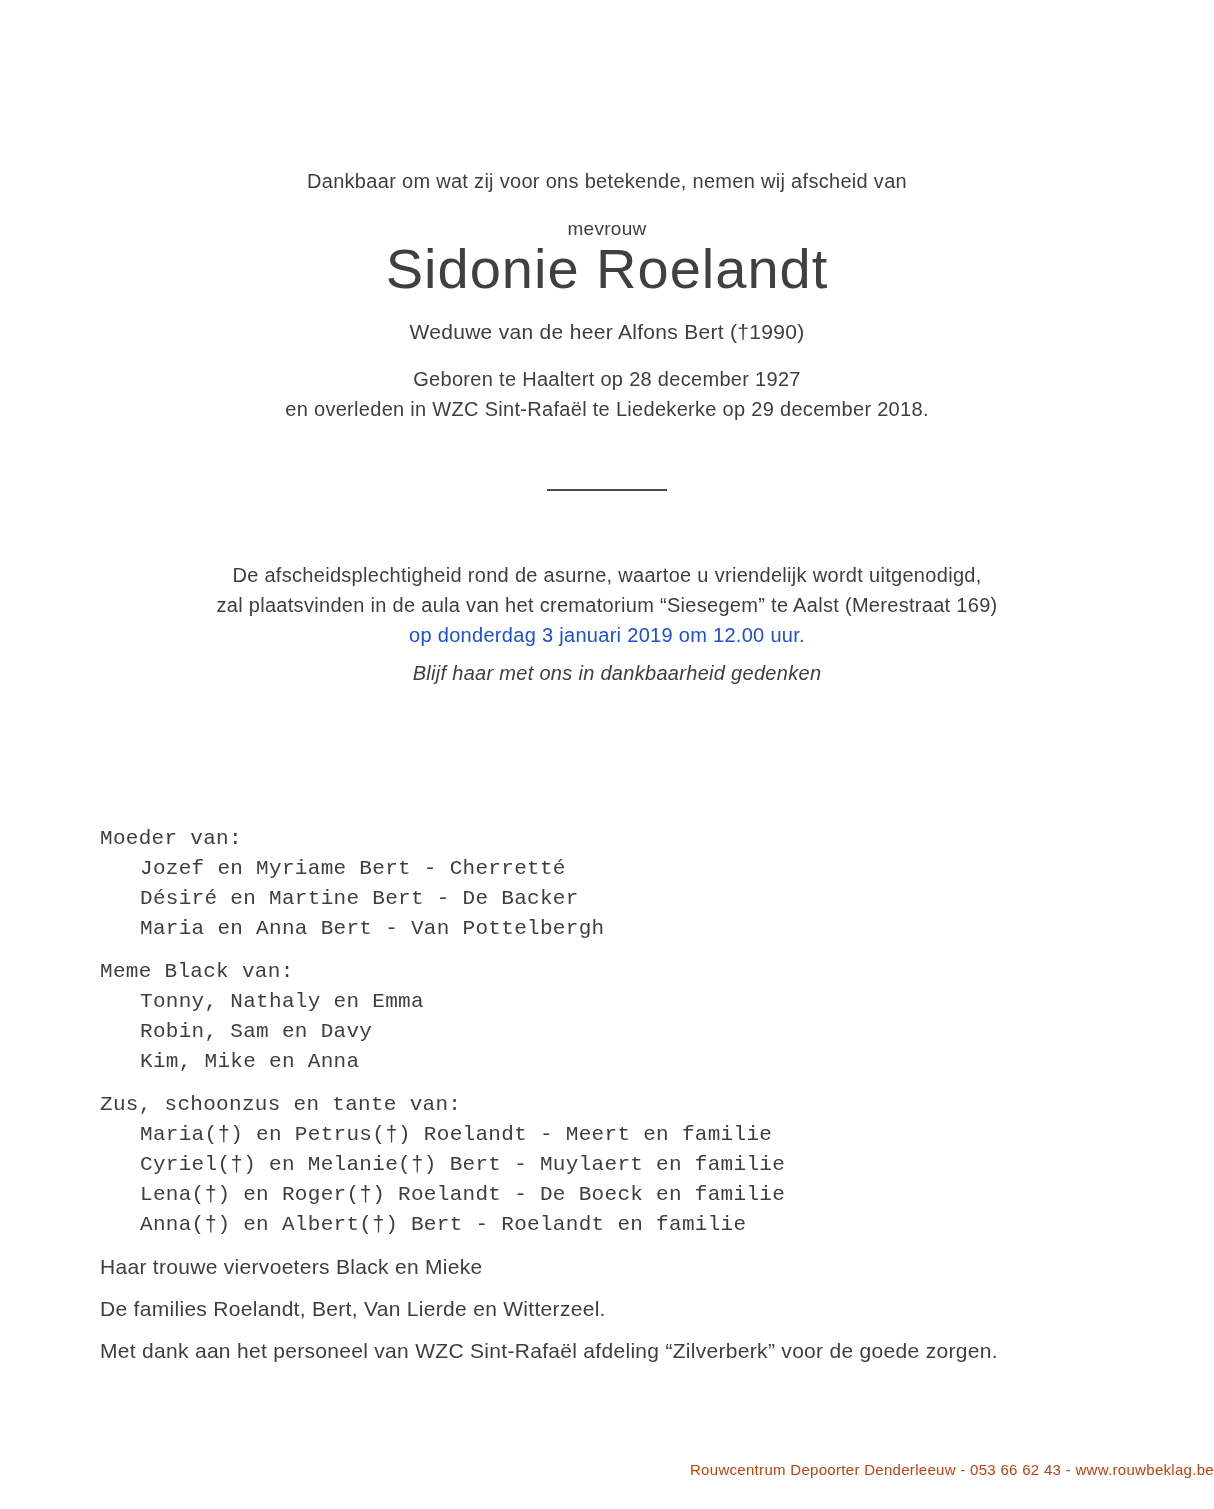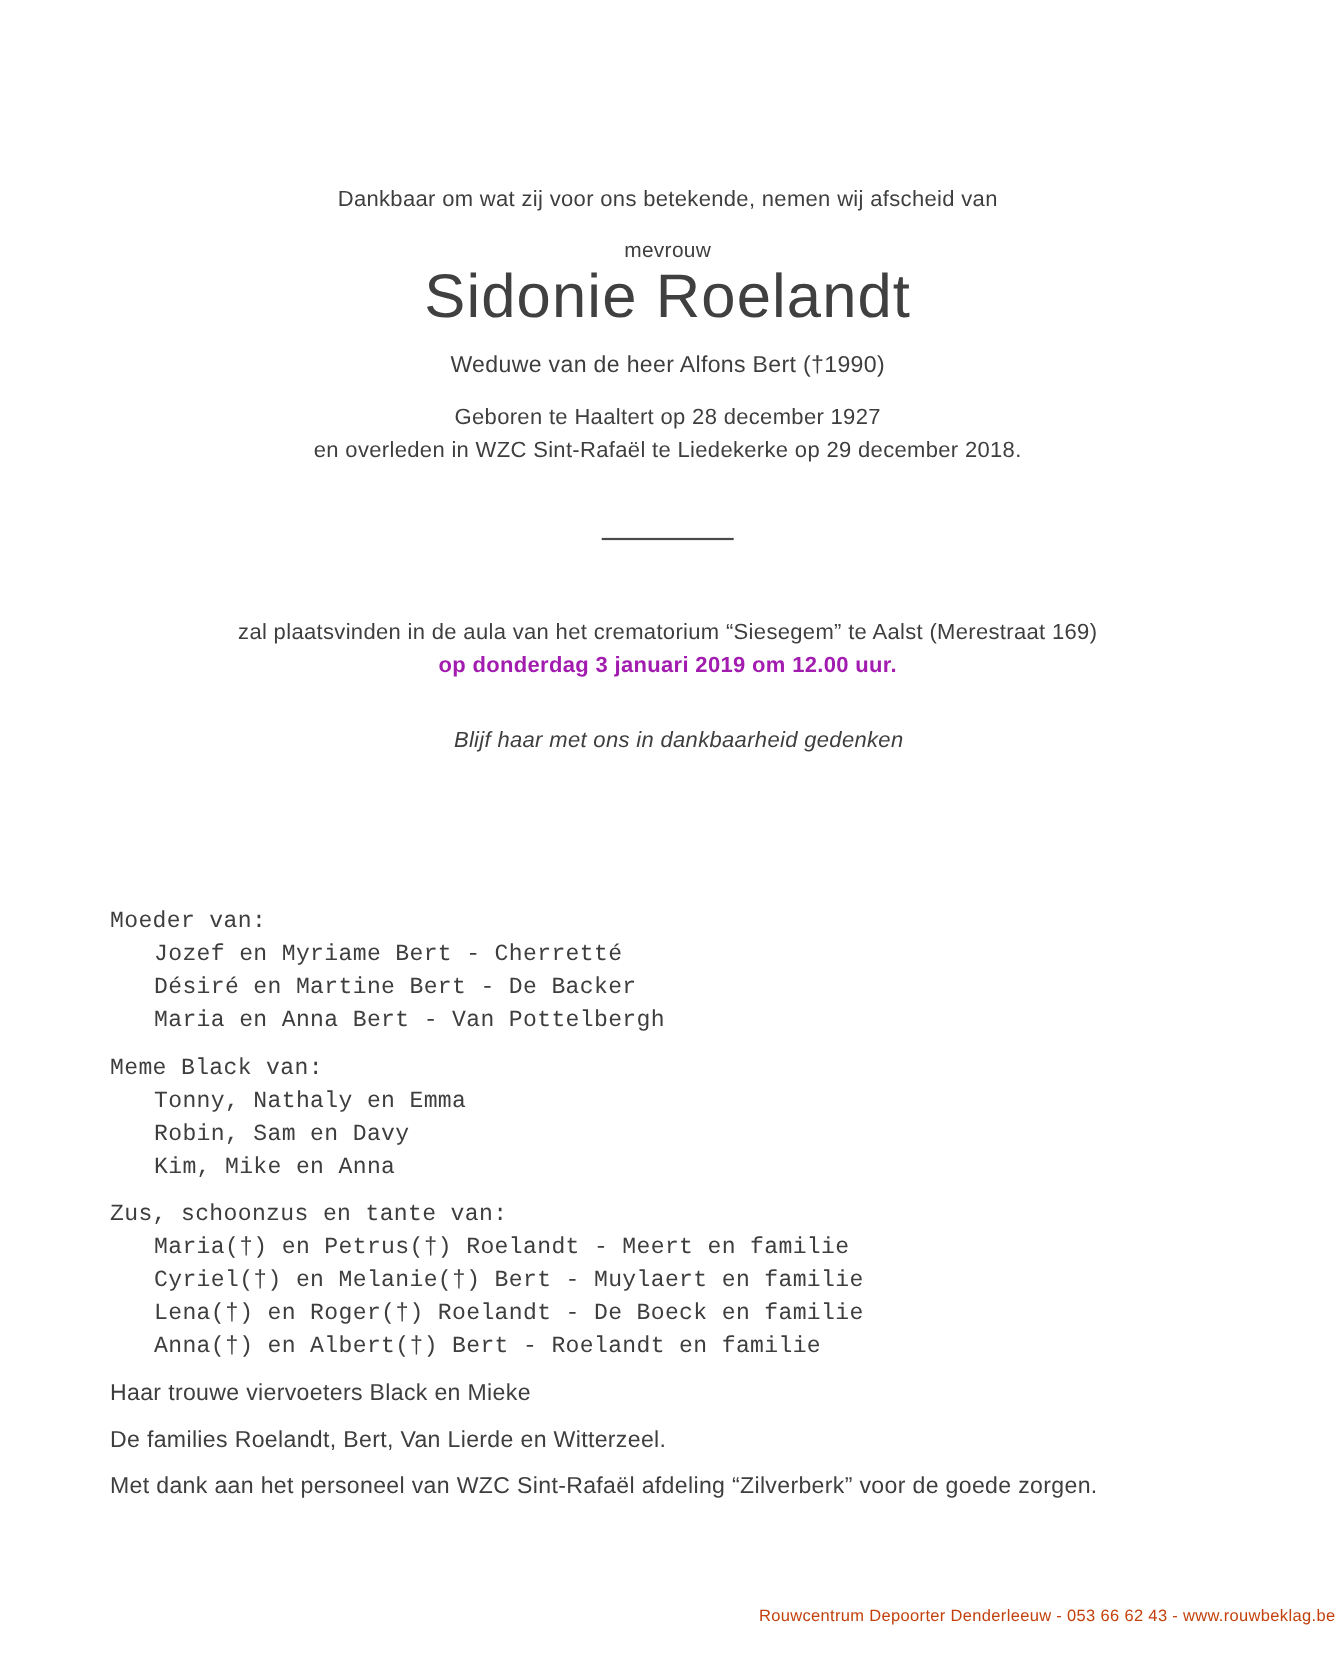--- a/index.html
+++ b/index.html
@@ -29,21 +29,21 @@
     position: absolute;
     top: 489px;
     left: 50%;
     transform: translateX(-50%);
     width: 120px;
     height: 2px;
     background: #4a4a4a;
   }
 
   .ceremony        { top: 560px; font-size: 20px; line-height: 30px; letter-spacing: 0.3px; }
-  .ceremony .bold-line { font-weight: 700; color: #a21caf; }
+  .ceremony .bold-line { font-weight: 400; color: #1d4ed8; }
   .remembrance     { top: 662px; font-size: 20px; font-style: italic; letter-spacing: 0.3px; margin-left: 10px; }
 
   .family-block {
     position: absolute;
     top: 824px;
     left: 100px;
     right: 80px;
     font-size: 21px;
     line-height: 30px;
     letter-spacing: 0.3px;
@@ -75,20 +75,21 @@
   <div class="centered widow-line">Weduwe van de heer Alfons Bert (†1990)</div>
 
   <div class="centered birth-death">
     <div>Geboren te Haaltert op 28 december 1927</div>
     <div>en overleden in WZC Sint-Rafaël te Liedekerke op 29 december 2018.</div>
   </div>
 
   <div class="divider"></div>
 
   <div class="centered ceremony">
+    <div>De afscheidsplechtigheid rond de asurne, waartoe u vriendelijk wordt uitgenodigd,</div>
     <div>zal plaatsvinden in de aula van het crematorium “Siesegem” te Aalst (Merestraat 169)</div>
     <div class="bold-line">op donderdag 3 januari 2019 om 12.00 uur.</div>
   </div>
 
   <div class="centered remembrance">Blijf haar met ons in dankbaarheid gedenken</div>
 
   <div class="family-block">
     <div id="family-sections">
   <div class="family-section">
     <div class="family-label">Moeder van:</div>

